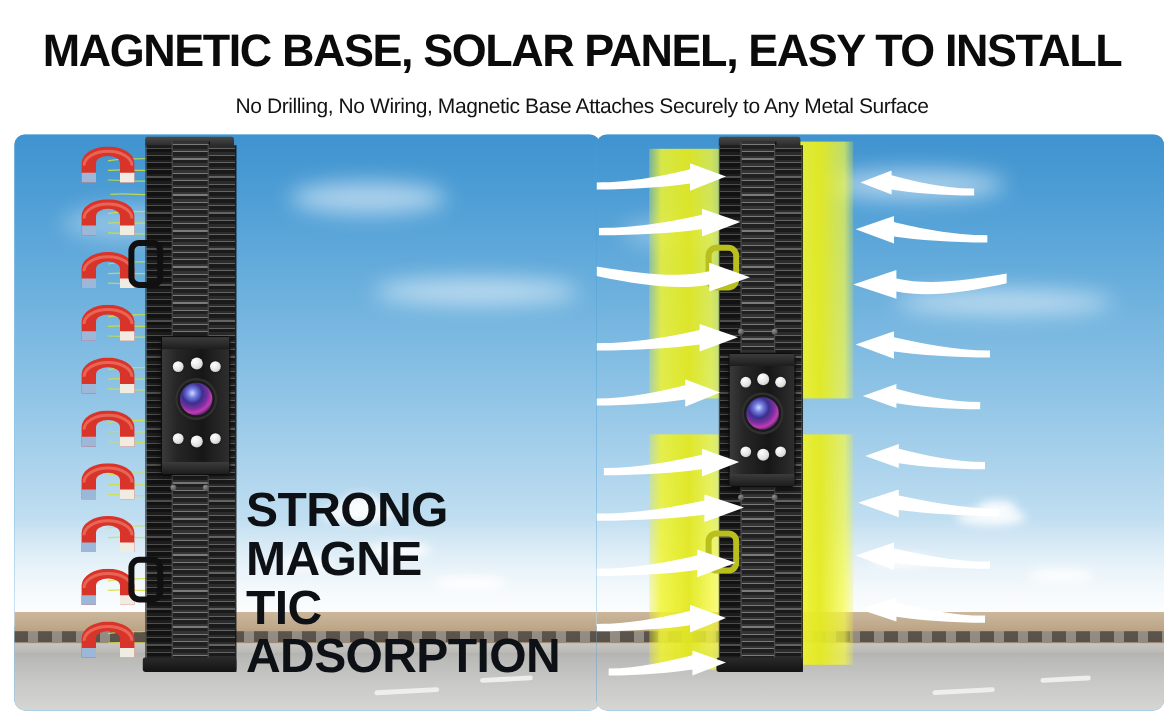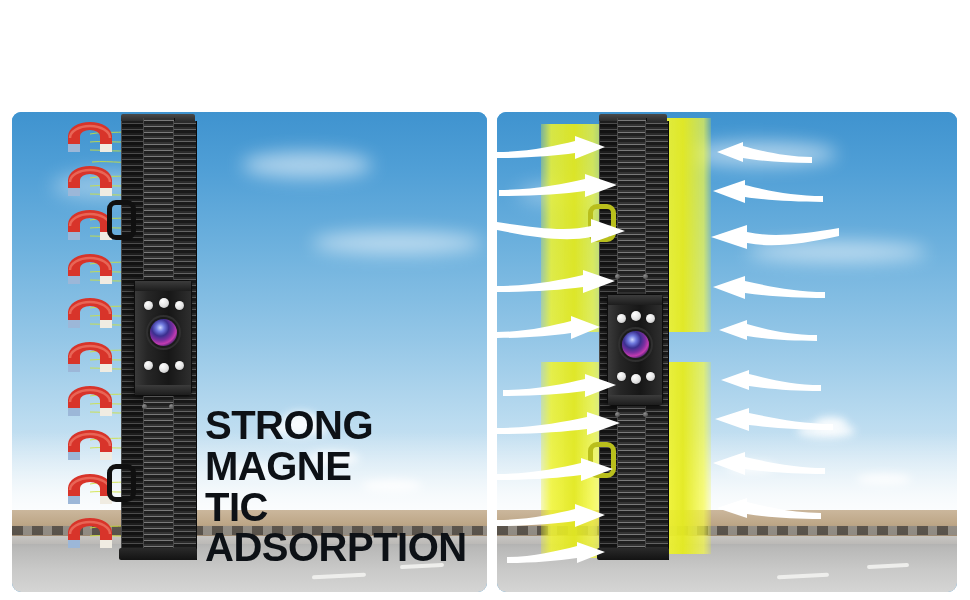--- a/index.html
+++ b/index.html
@@ -18,21 +18,21 @@
   }
   .subhead{
     position:absolute;left:0;top:78px;width:970px;text-align:center;
     font-size:17.5px;font-weight:400;letter-spacing:-0.35px;color:#131313;
     white-space:nowrap;
   }
 
   
   .panel{
     position:absolute;top:112px;height:480px;border-radius:9px;
-    overflow:hidden;background:#4a9fd8;
+    overflow:hidden;background:#4a9fd8;padding-left:13px;
   }
   .panel.left{left:12px;width:475px;}
   .panel.right{left:497px;width:460px;}
 
   
   .sky{
     position:absolute;left:0;top:0;width:100%;height:410px;
     background:linear-gradient(to bottom,
       #3f93cf 0%, #509fd6 14%, #6fb2de 34%, #95c7e7 56%,
       #bcdcf0 76%, #d9eaf4 92%, #e6f0f6 100%);
@@ -161,20 +161,24 @@
     position:absolute;color:#0d1116;font-weight:700;
     line-height:1.02;letter-spacing:-0.5px;white-space:pre-line;
   }
   .caption.l{font-size:40px;left:193px;top:293px;}
 </style>
 </head>
 <body>
 
 <div class="page">
 
+  <div class="header">
+    <div class="headline">MAGNETIC BASE, SOLAR PANEL, EASY TO INSTALL</div>
+    <div class="subhead">No Drilling, No Wiring, Magnetic Base Attaches Securely to Any Metal Surface</div>
+  </div>
 
   <div class="panel left">
 
     <div class="sky"></div>
 
     <div class="cloud soft" style="left:230px;top:40px;width:130px;height:26px;"></div>
     <div class="cloud soft" style="left:300px;top:120px;width:170px;height:22px;"></div>
     <div class="cloud" style="left:255px;top:308px;width:62px;height:16px;"></div>
     <div class="cloud" style="left:272px;top:300px;width:34px;height:16px;"></div>
     <div class="cloud" style="left:295px;top:340px;width:52px;height:13px;"></div>

